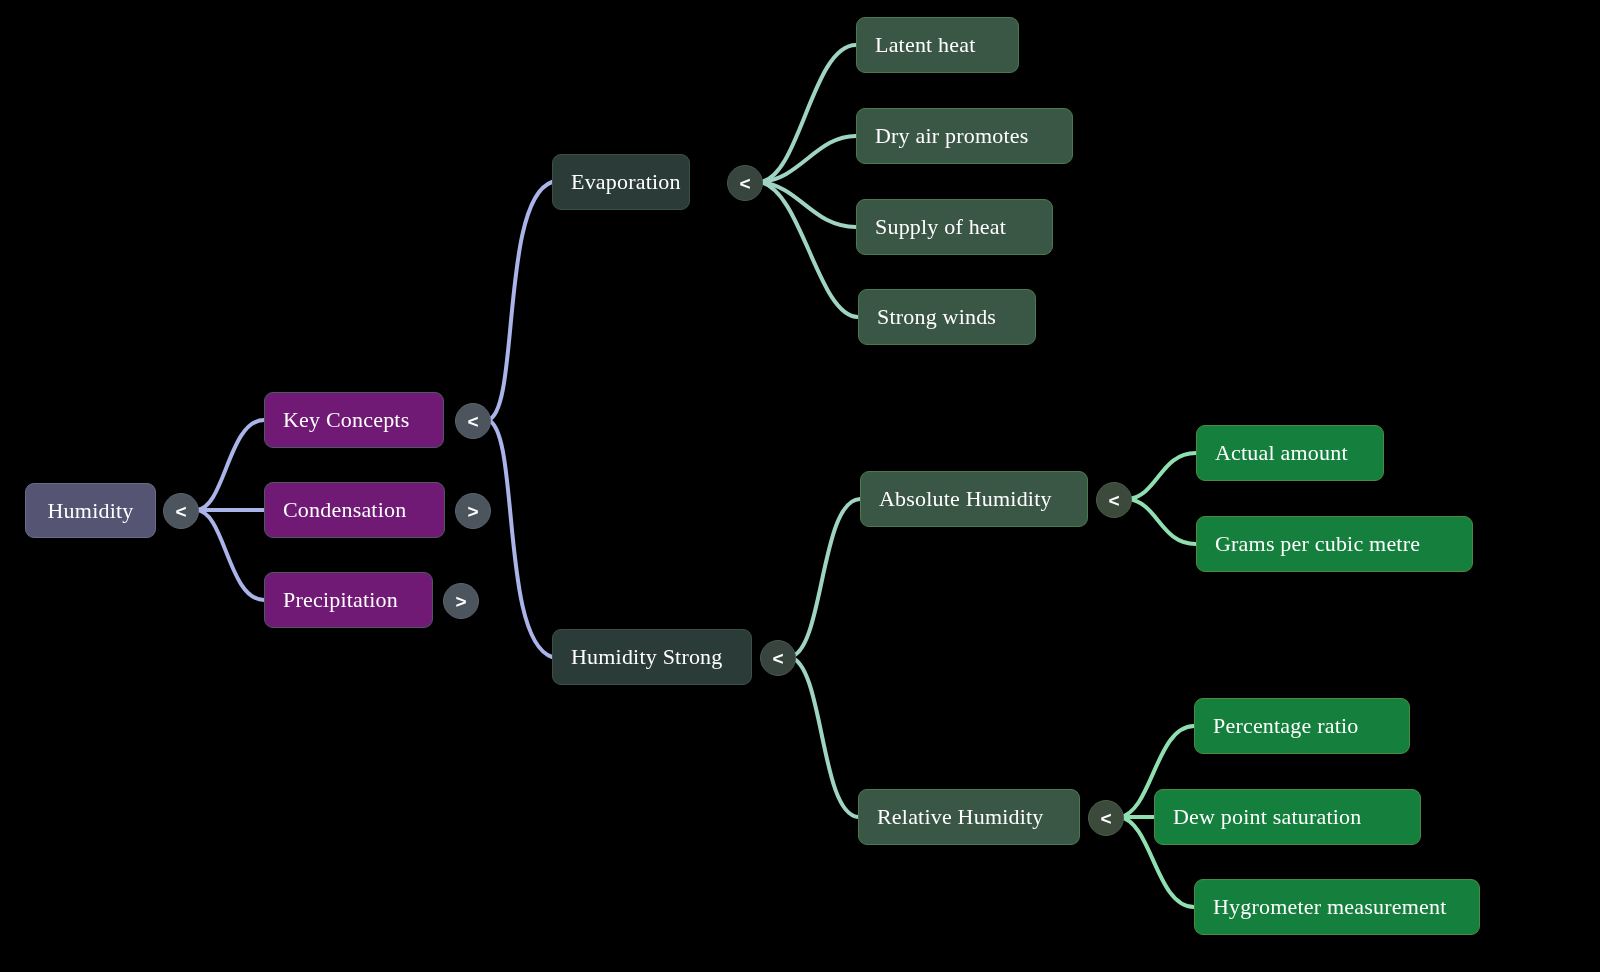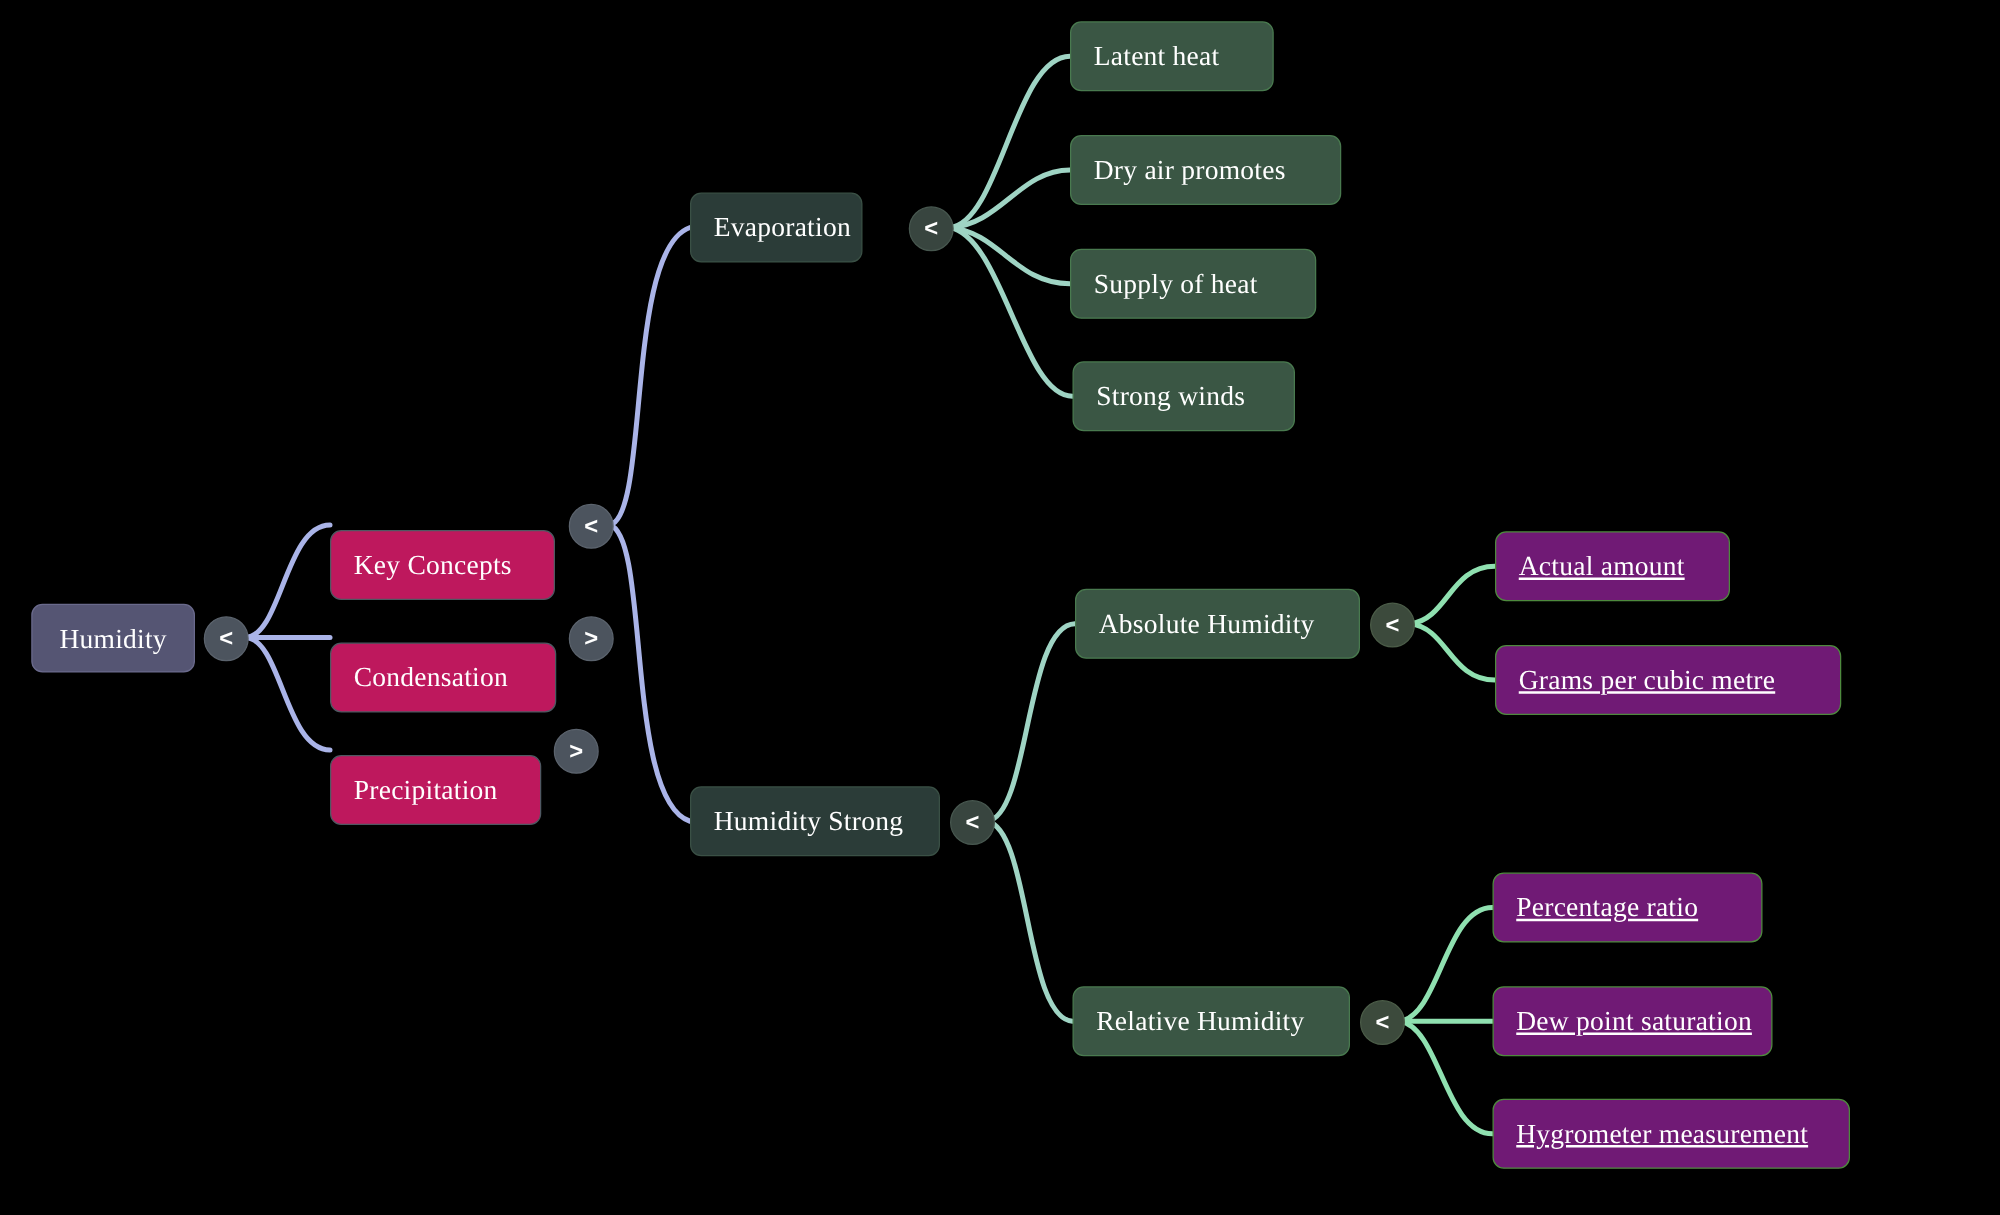--- a/index.html
+++ b/index.html
@@ -16,24 +16,24 @@
     display:flex;align-items:center;
     box-sizing:border-box;
     border-radius:9px;
     color:#ffffff;
     font-size:22px;
     letter-spacing:.2px;
     padding:4px 18px;
     white-space:nowrap;
   }
   .node.root      {background:#555573;border:1px solid #6a6a8c;}
-  .node.branch1   {background:#be185d;border:1px solid #4f5862;margin-top:32px;}
+  .node.branch1   {background:#701a75;border:1px solid #4f5862;}
   .node.branch2   {background:#2b3c38;border:1px solid #3a5045;}
   .node.branch3   {background:#3a5644;border:1px solid #497a4f;}
-  .node.leaf      {background:#701a75;border:1px solid #4e8a3e;text-decoration:underline;}
+  .node.leaf      {background:#15803d;border:1px solid #4e8a3e;}
   .toggle{
     position:absolute;
     width:34px;height:34px;
     border-radius:50%;
     display:flex;align-items:center;justify-content:center;
     font-family:"Liberation Sans","DejaVu Sans",sans-serif;
     font-size:19px;font-weight:700;
     color:#ffffff;
     line-height:1;
     cursor:pointer;
@@ -134,20 +134,20 @@
   <div class="node leaf" style="left:1196px;top:425px;width:188px;height:56px;">
     <span>Actual amount</span>
   </div>
   <div class="node leaf" style="left:1196px;top:516px;width:277px;height:56px;">
     <span>Grams per cubic metre</span>
   </div>
 
   <div class="node leaf" style="left:1194px;top:698px;width:216px;height:56px;">
     <span>Percentage ratio</span>
   </div>
-  <div class="node leaf" style="left:1194px;top:789px;width:224px;height:56px;">
+  <div class="node leaf" style="left:1154px;top:789px;width:267px;height:56px;">
     <span>Dew point saturation</span>
   </div>
   <div class="node leaf" style="left:1194px;top:879px;width:286px;height:56px;">
     <span>Hygrometer measurement</span>
   </div>
 
 </div>
 
 </body></html>

